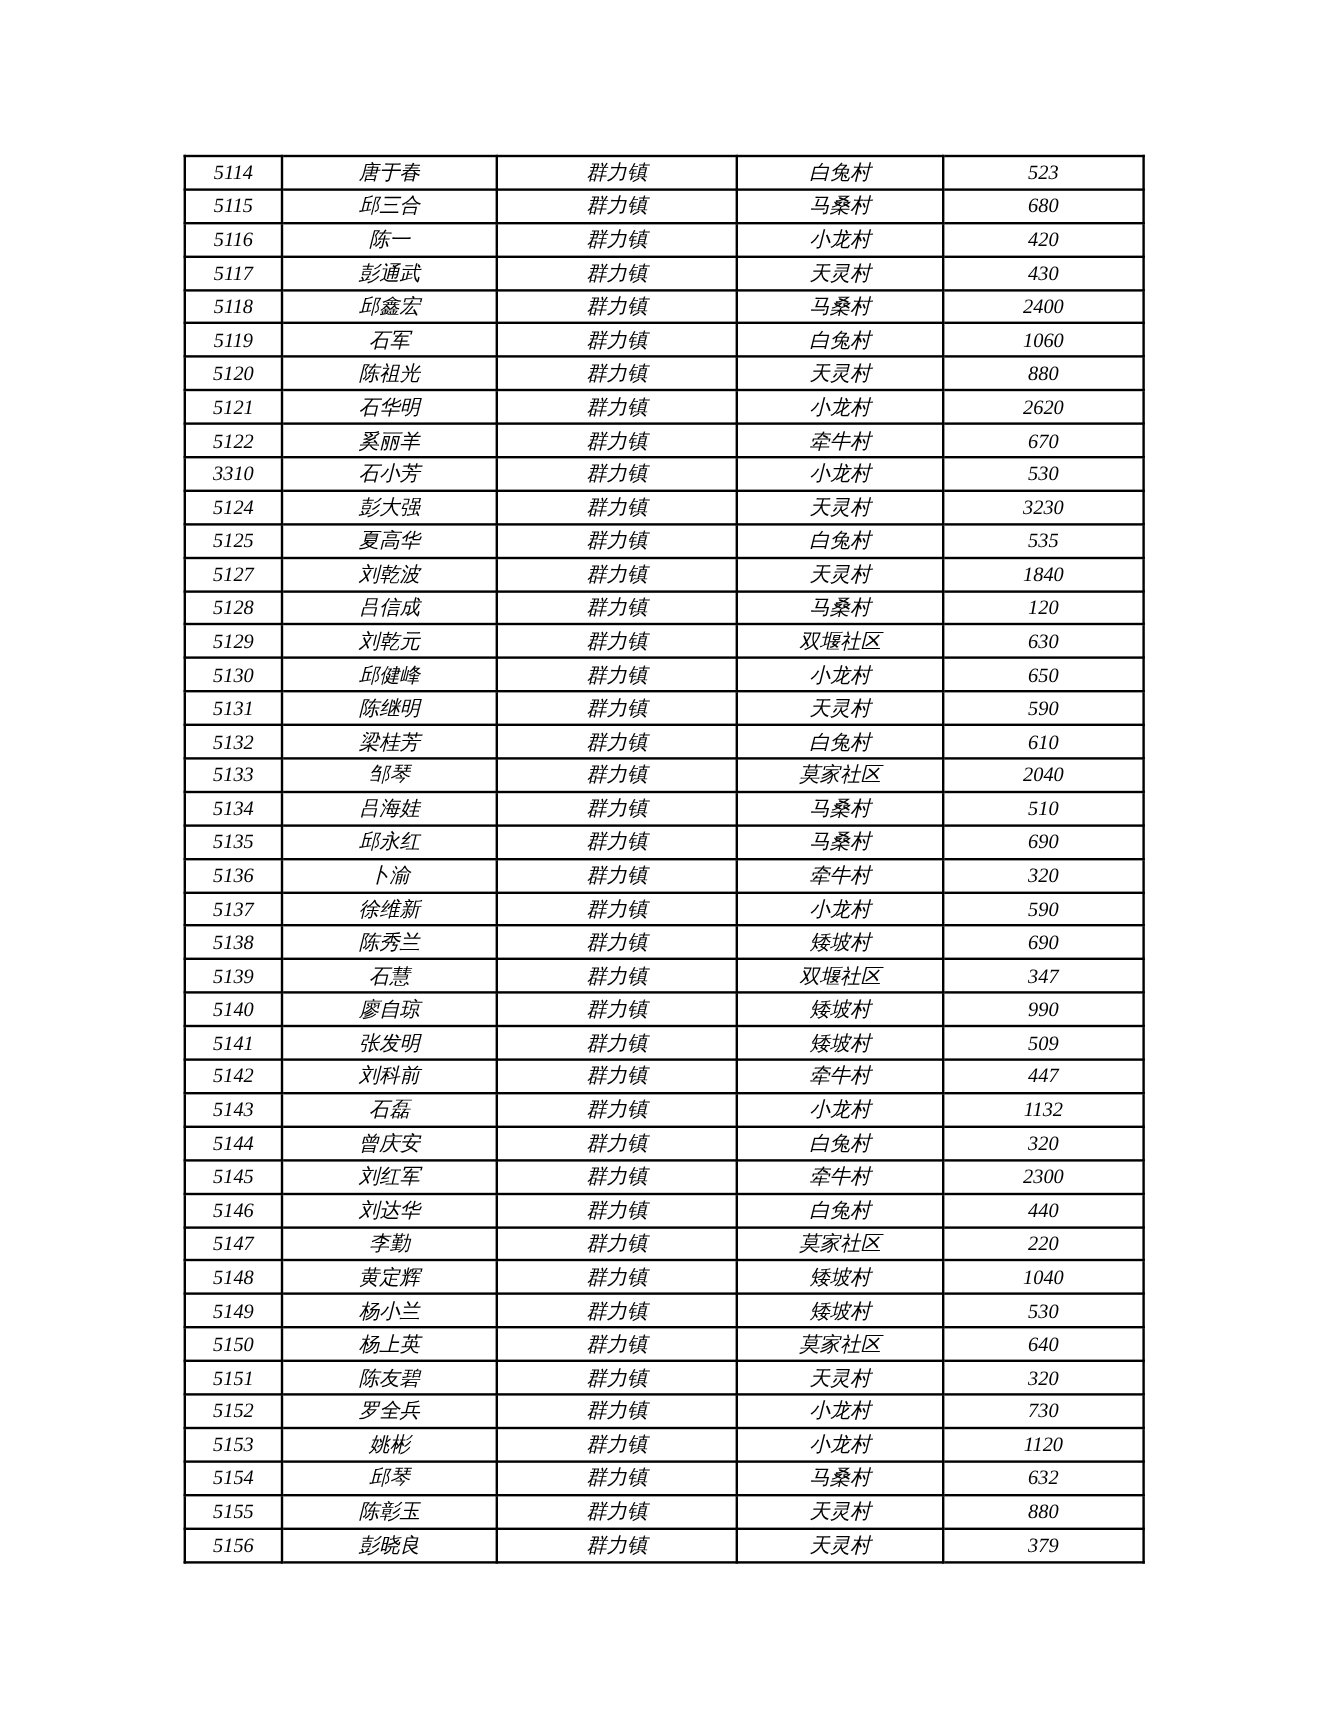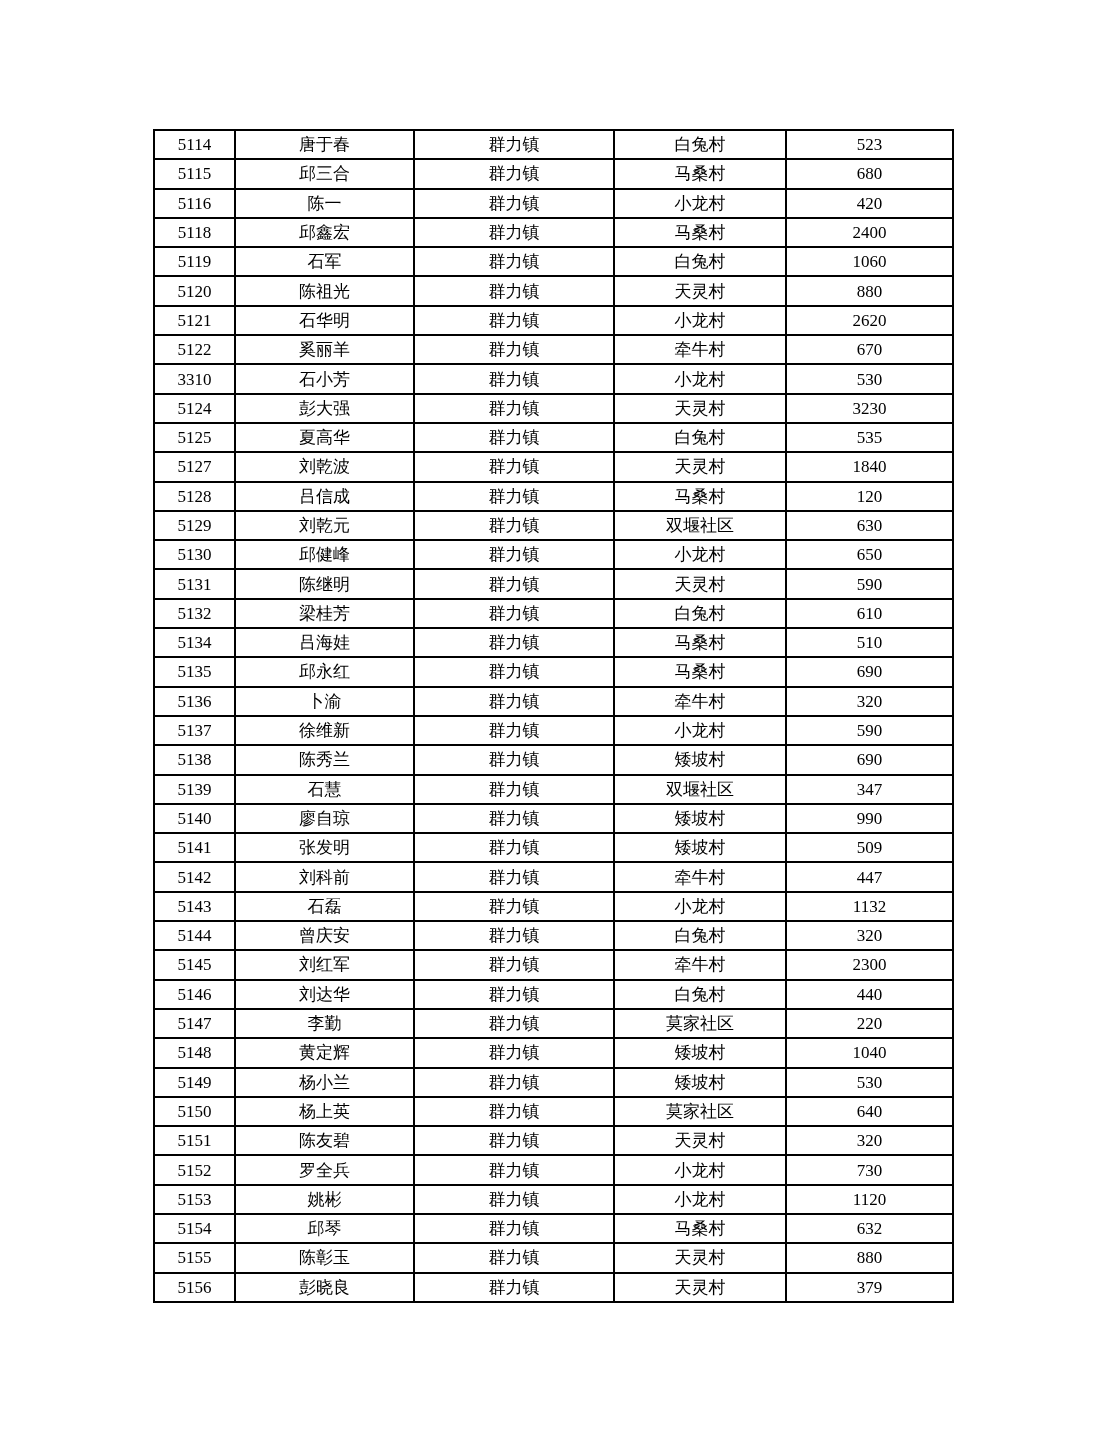--- a/index.html
+++ b/index.html
@@ -34,20 +34,21 @@
     vertical-align: middle;
     font-size: 17px;
     line-height: 1;
     padding: 0;
     overflow: hidden;
     white-space: nowrap;
     color: #000000;
   }
   table.records tr {
     height: 21px;
+    font-style: italic;
   }
   col.c-id      { width: 81px; }
   col.c-name    { width: 179px; }
   col.c-town    { width: 200px; }
   col.c-village { width: 172px; }
   col.c-value   { width: 167px; }
 </style>
 </head>
 <body>
 
@@ -76,20 +77,27 @@
           <td>680</td>
         </tr>
         <tr>
           <td>5116</td>
           <td>陈一</td>
           <td>群力镇</td>
           <td>小龙村</td>
           <td>420</td>
         </tr>
         <tr>
+          <td>5117</td>
+          <td>彭通武</td>
+          <td>群力镇</td>
+          <td>天灵村</td>
+          <td>430</td>
+        </tr>
+        <tr>
           <td>5118</td>
           <td>邱鑫宏</td>
           <td>群力镇</td>
           <td>马桑村</td>
           <td>2400</td>
         </tr>
         <tr>
           <td>5119</td>
           <td>石军</td>
           <td>群力镇</td>
@@ -172,20 +180,27 @@
           <td>群力镇</td>
           <td>天灵村</td>
           <td>590</td>
         </tr>
         <tr>
           <td>5132</td>
           <td>梁桂芳</td>
           <td>群力镇</td>
           <td>白兔村</td>
           <td>610</td>
+        </tr>
+        <tr>
+          <td>5133</td>
+          <td>邹琴</td>
+          <td>群力镇</td>
+          <td>莫家社区</td>
+          <td>2040</td>
         </tr>
         <tr>
           <td>5134</td>
           <td>吕海娃</td>
           <td>群力镇</td>
           <td>马桑村</td>
           <td>510</td>
         </tr>
         <tr>
           <td>5135</td>

